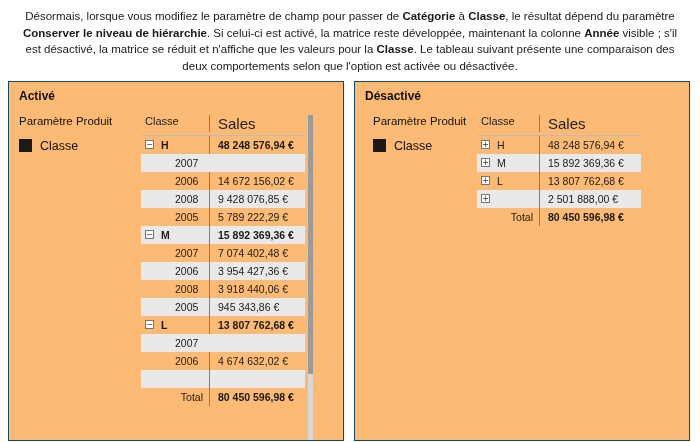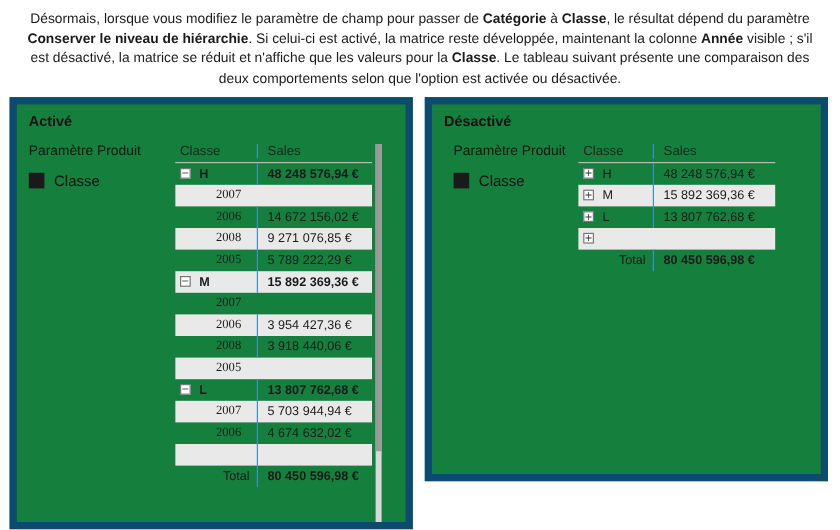--- a/index.html
+++ b/index.html
@@ -29,28 +29,28 @@
   }
   .intro b { font-weight: bold; margin-top: 36px; }
 
   .panels {
     display: flex;
     gap: 10px;
     padding: 0 8px;
     box-sizing: border-box;
   }
   .panel {
-    border: 6px solid #0c4a6e;
-    background: #15803d;
+    border: 1px solid #0c4a6e;
+    background: #fdba74;
     box-sizing: border-box;
     position: relative;
     overflow: hidden;
   }
   .panel.left { width: 336px; height: 360px; }
-  .panel.right { width: 336px; height: 320px; }
+  .panel.right { width: 336px; height: 360px; }
 
   .panel-title {
     font-size: 12px;
     font-weight: bold;
     color: #111111;
     padding: 7px 0 0 10px;
   }
 
   .panel-body {
     display: flex;
@@ -104,21 +104,21 @@
     width: 68px;
     padding-left: 4px;
     box-sizing: border-box;
     font-size: 11px;
     color: #222222;
   }
   .matrix-head .col-val {
     width: 96px;
     padding-left: 8px;
     box-sizing: border-box;
-    font-size: 11px;
+    font-size: 15px;
     color: #222222;
     border-left: 1px solid #3d8fd1;
   }
   .mrow {
     display: flex;
     height: 18px;
     align-items: center;
   }
   .mrow.alt { background: #e9e9e9; }
   .mrow .cell-row {
@@ -132,21 +132,21 @@
     width: 96px;
     box-sizing: border-box;
     padding-left: 8px;
     border-left: 1px solid #3d8fd1;
     height: 18px;
     line-height: 18px;
     white-space: nowrap;
   }
   .mrow.total .cell-val { border-left: 1px solid #3d8fd1; }
   .bold { font-weight: bold; }
-  .indent-child { padding-left: 30px; font-family: Liberation Serif, serif; }
+  .indent-child { padding-left: 30px; }
   .toggle {
     width: 9px;
     height: 9px;
     border: 1px solid #767676;
     display: inline-flex;
     align-items: center;
     justify-content: center;
     font-size: 8px;
     line-height: 1;
     color: #333333;
@@ -243,21 +243,21 @@
                 <div class="cell-row">
                     <span class="indent-child">2006</span>
                   </div>
                 <div class="cell-val">14 672 156,02 €</div>
               </div>
 
               <div class="mrow alt">
                 <div class="cell-row">
                     <span class="indent-child">2008</span>
                   </div>
-                <div class="cell-val">9 271 076,85 €</div>
+                <div class="cell-val">9 428 076,85 €</div>
               </div>
 
               <div class="mrow">
                 <div class="cell-row">
                     <span class="indent-child">2005</span>
                   </div>
                 <div class="cell-val">5 789 222,29 €</div>
               </div>
 
               <div class="mrow alt">
@@ -265,55 +265,56 @@
                     <span class="toggle">−</span>
                     <span class="grp-label">M</span>
                   </div>
                 <div class="cell-val bold">15 892 369,36 €</div>
               </div>
 
               <div class="mrow">
                 <div class="cell-row">
                     <span class="indent-child">2007</span>
                   </div>
+                <div class="cell-val">7 074 402,48 €</div>
               </div>
 
               <div class="mrow alt">
                 <div class="cell-row">
                     <span class="indent-child">2006</span>
                   </div>
                 <div class="cell-val">3 954 427,36 €</div>
               </div>
 
               <div class="mrow">
                 <div class="cell-row">
                     <span class="indent-child">2008</span>
                   </div>
                 <div class="cell-val">3 918 440,06 €</div>
               </div>
 
               <div class="mrow alt">
                 <div class="cell-row">
                     <span class="indent-child">2005</span>
                   </div>
+                <div class="cell-val">945 343,86 €</div>
               </div>
 
               <div class="mrow">
                 <div class="cell-row">
                     <span class="toggle">−</span>
                     <span class="grp-label">L</span>
                   </div>
                 <div class="cell-val bold">13 807 762,68 €</div>
               </div>
 
               <div class="mrow alt">
                 <div class="cell-row">
                     <span class="indent-child">2007</span>
                   </div>
-                <div class="cell-val">5 703 944,94 €</div>
               </div>
 
               <div class="mrow">
                 <div class="cell-row">
                     <span class="indent-child">2006</span>
                   </div>
                 <div class="cell-val">4 674 632,02 €</div>
               </div>
 
               <div class="mrow alt">
@@ -377,20 +378,21 @@
                   <span>L</span>
                 </div>
               <div class="cell-val">13 807 762,68 €</div>
             </div>
 
             <div class="mrow alt">
               <div class="cell-row">
                   <span class="toggle">+</span>
                   <span></span>
                 </div>
+              <div class="cell-val">2 501 888,00 €</div>
             </div>
 
             <div class="mrow total">
               <div class="total-label">Total</div>
               <div class="cell-val bold">80 450 596,98 €</div>
             </div>
 
           </div>
         </div>
 

